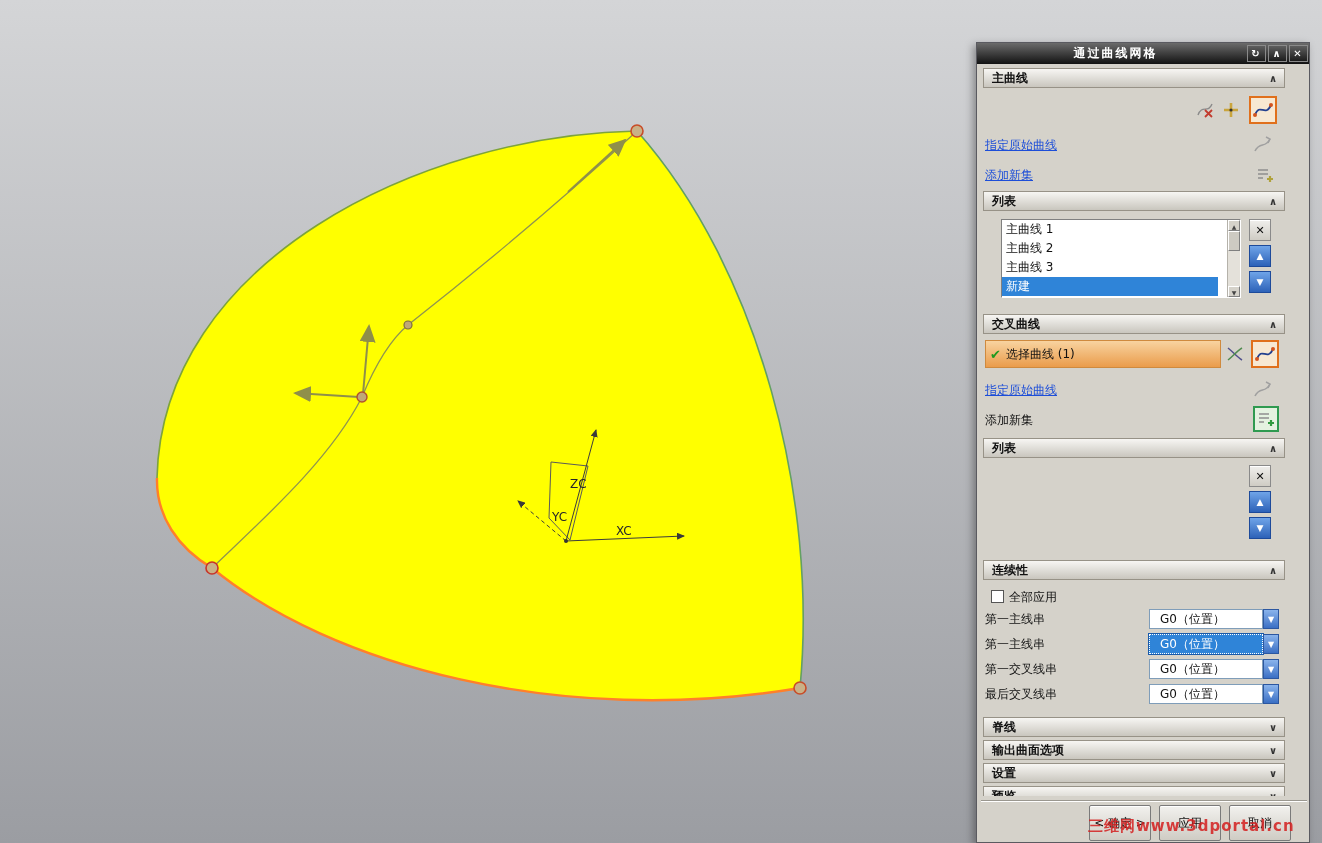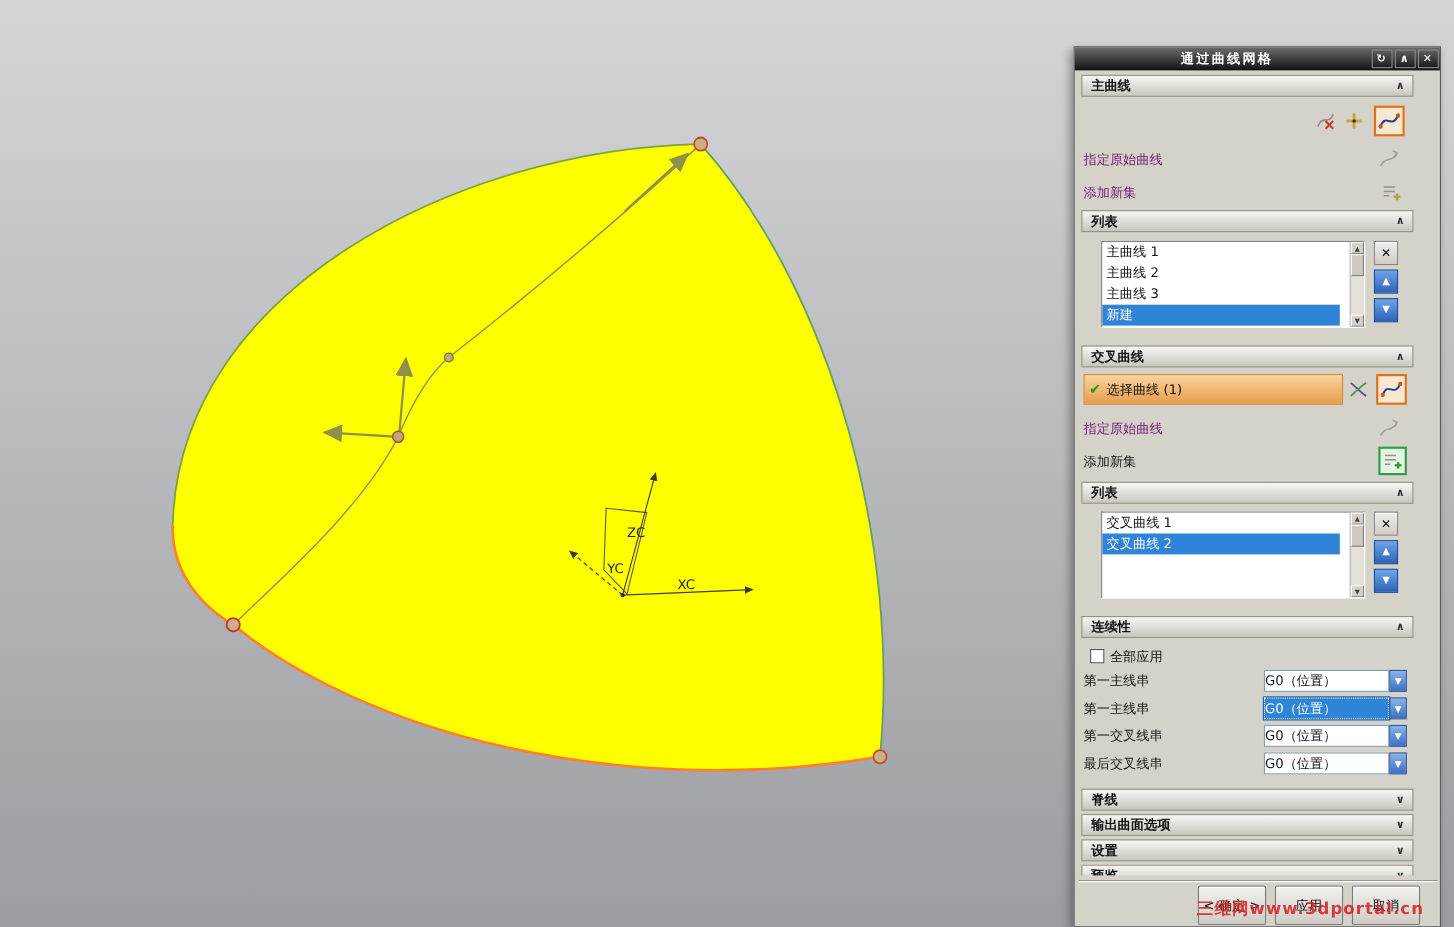--- a/index.html
+++ b/index.html
@@ -13,21 +13,21 @@
   .titlebar { position:absolute; left:0; top:0; right:0; height:21px; background:linear-gradient(#6b6b6b,#121212); color:#fff; display:flex; align-items:center; padding-left:8px; font-weight:bold; letter-spacing:2px; }
   .titlebar .title { flex:1; white-space:nowrap; overflow:hidden;text-align:center; }
   .tbtn { width:19px; height:17px; margin:0 1px; display:flex; align-items:center; justify-content:center; color:#fff; background:linear-gradient(#5e5e5e,#1c1c1c); border:1px solid #8a8a8a; font-size:10px; cursor:default; }
 
   .hdr { position:absolute; left:6px; width:302px; height:20px; background:linear-gradient(#f7f6f3,#c9c6be); border:1px solid #979287; display:flex; align-items:center; justify-content:space-between; padding:0 4px 0 8px; font-weight:bold; }
   .hdr .chev { font-size:10px; color:#333; width:14px; text-align:center; }
   .clipwrap { position:absolute; left:0; width:334px; height:10px; overflow:hidden; }
   .clipwrap .hdr { top:0; }
 
   .row { position:absolute; left:8px; width:210px; display:flex; align-items:center; }
-  .gray { color:#701a75; }
+  .gray { color:#1d4ed8;text-decoration:underline; }
   .iconbox { position:absolute; width:24px; height:24px; display:flex; align-items:center; justify-content:center; }
   .iconbox.active { width:28px; height:28px; border:2px solid #e0701c; background:#f7e8d2; }
   .iconbox.activegreen { width:26px; height:26px; border:2px solid #2f9a50; background:#e4f2e0; }
 
   .listbox { position:absolute; width:240px; height:79px; background:#fff; border:1px solid; border-color:#808080 #fff #fff #808080; overflow:hidden; }
   .lrow { height:19px; line-height:19px; padding-left:4px; margin-right:22px; white-space:nowrap; overflow:hidden; }
   .lrow.selected { background:#2f84d8; color:#fff; }
   .vscroll { position:absolute; top:0; right:0; bottom:0; width:13px; background:#e4e1da; border-left:1px solid #b5b2aa; display:flex; flex-direction:column; }
   .sarr { height:11px; font-size:6px; text-align:center; line-height:11px; color:#444; background:#d5d2ca; border:1px solid #fff; border-right-color:#808080; border-bottom-color:#808080; }
   .sthumb { height:20px; background:#cdcac2; border:1px solid #fff; border-right-color:#808080; border-bottom-color:#808080; }
@@ -35,21 +35,21 @@
 
   .sidebtn { position:absolute; width:22px; height:22px; display:flex; align-items:center; justify-content:center; font-size:11px; background:linear-gradient(#f0efec,#cfccc4); border:1px solid #8a8a8a; box-shadow:inset 0 1px 0 #fff; color:#111; }
   .sidebtn.blue { background:linear-gradient(#6fa4e8,#2d62b8); color:#fff; border:1px solid #1d4a9a; box-shadow:none; font-size:9px; }
 
   .orange-row { position:absolute; left:8px; width:236px; height:28px; background:linear-gradient(#f8d3a0,#ea9c4b); border:1px solid #cf8a3e; display:flex; align-items:center; padding:0 4px; gap:5px; }
   .checkmark { color:#1f9a1f; font-weight:bold; font-size:13px; }
 
   .checkbox { position:absolute; width:13px; height:13px; background:#fff; border:1px solid #555; }
 
   .combo { position:absolute; width:130px; height:20px; }
-  .cval { position:absolute; left:0; top:0; right:16px; bottom:0; background:#fff; border:1px solid #7f9db9; padding:1px 0; line-height:16px; white-space:nowrap; overflow:hidden; }
+  .cval { position:absolute; left:0; top:0; right:16px; bottom:0; background:#fff; border:1px solid #7f9db9; padding:1px 10px; line-height:16px; white-space:nowrap; overflow:hidden; }
   .cval.sel { background:#2f84d8; color:#fff; border:1px dotted #fff; outline:1px solid #1a5aa8; }
   .cbtn { position:absolute; right:0; top:0; width:16px; height:20px; background:linear-gradient(#8ab4ec,#3a6fc4); color:#fff; font-size:8px; display:flex; align-items:center; justify-content:center; border:1px solid #2c57a0; }
 
   .groove { position:absolute; left:4px; width:326px; height:2px; border-top:1px solid #9a978f; border-bottom:1px solid #fff; }
   .btn { position:absolute; width:62px; height:36px; background:linear-gradient(#f2f1ee,#cfccc4); border:1px solid #7a7a7a; border-radius:2px; display:flex; align-items:center; justify-content:center; box-shadow:inset 0 1px 0 #fff; }
 
   .watermark { position:absolute; left:1088px; top:817px; font-size:15px; font-weight:bold; color:#d42020; opacity:.85; z-index:50; pointer-events:none; letter-spacing:1px; white-space:nowrap; }
 </style>
 </head>
 <body>
@@ -217,32 +217,20 @@
         <path d="M3,5 H13 M3,9 H13 M3,13 H8" stroke="#8f8f8f" stroke-width="1.4"></path>
         <path d="M12,14 H18 M15,11 V17" stroke="#2f9a3f" stroke-width="2.2"></path>
       </svg>
   </span>
 
   <div class="hdr" style="top:395px">
     <span>列表</span>
     <span class="chev">∧</span>
   </div>
 
-  <div class="listbox" style="left:24px; top:422px">
-    <div class="lrow"><span>交叉曲线 1</span></div>
-    <div class="lrow selected"><span>交叉曲线 2</span></div>
-    <div class="lrow"></div>
-    <div class="lrow"></div>
-    <div class="vscroll">
-      <span class="sarr">▲</span>
-      <span class="sthumb"></span>
-      <span class="sflex"></span>
-      <span class="sarr">▼</span>
-    </div>
-  </div>
   <span class="sidebtn" style="left:272px; top:422px">✕</span>
   <span class="sidebtn blue" style="left:272px; top:448px">▲</span>
   <span class="sidebtn blue" style="left:272px; top:474px">▼</span>
 
   <div class="hdr" style="top:517px">
     <span>连续性</span>
     <span class="chev">∧</span>
   </div>
 
   <span class="checkbox" style="left:14px; top:547px"></span>

